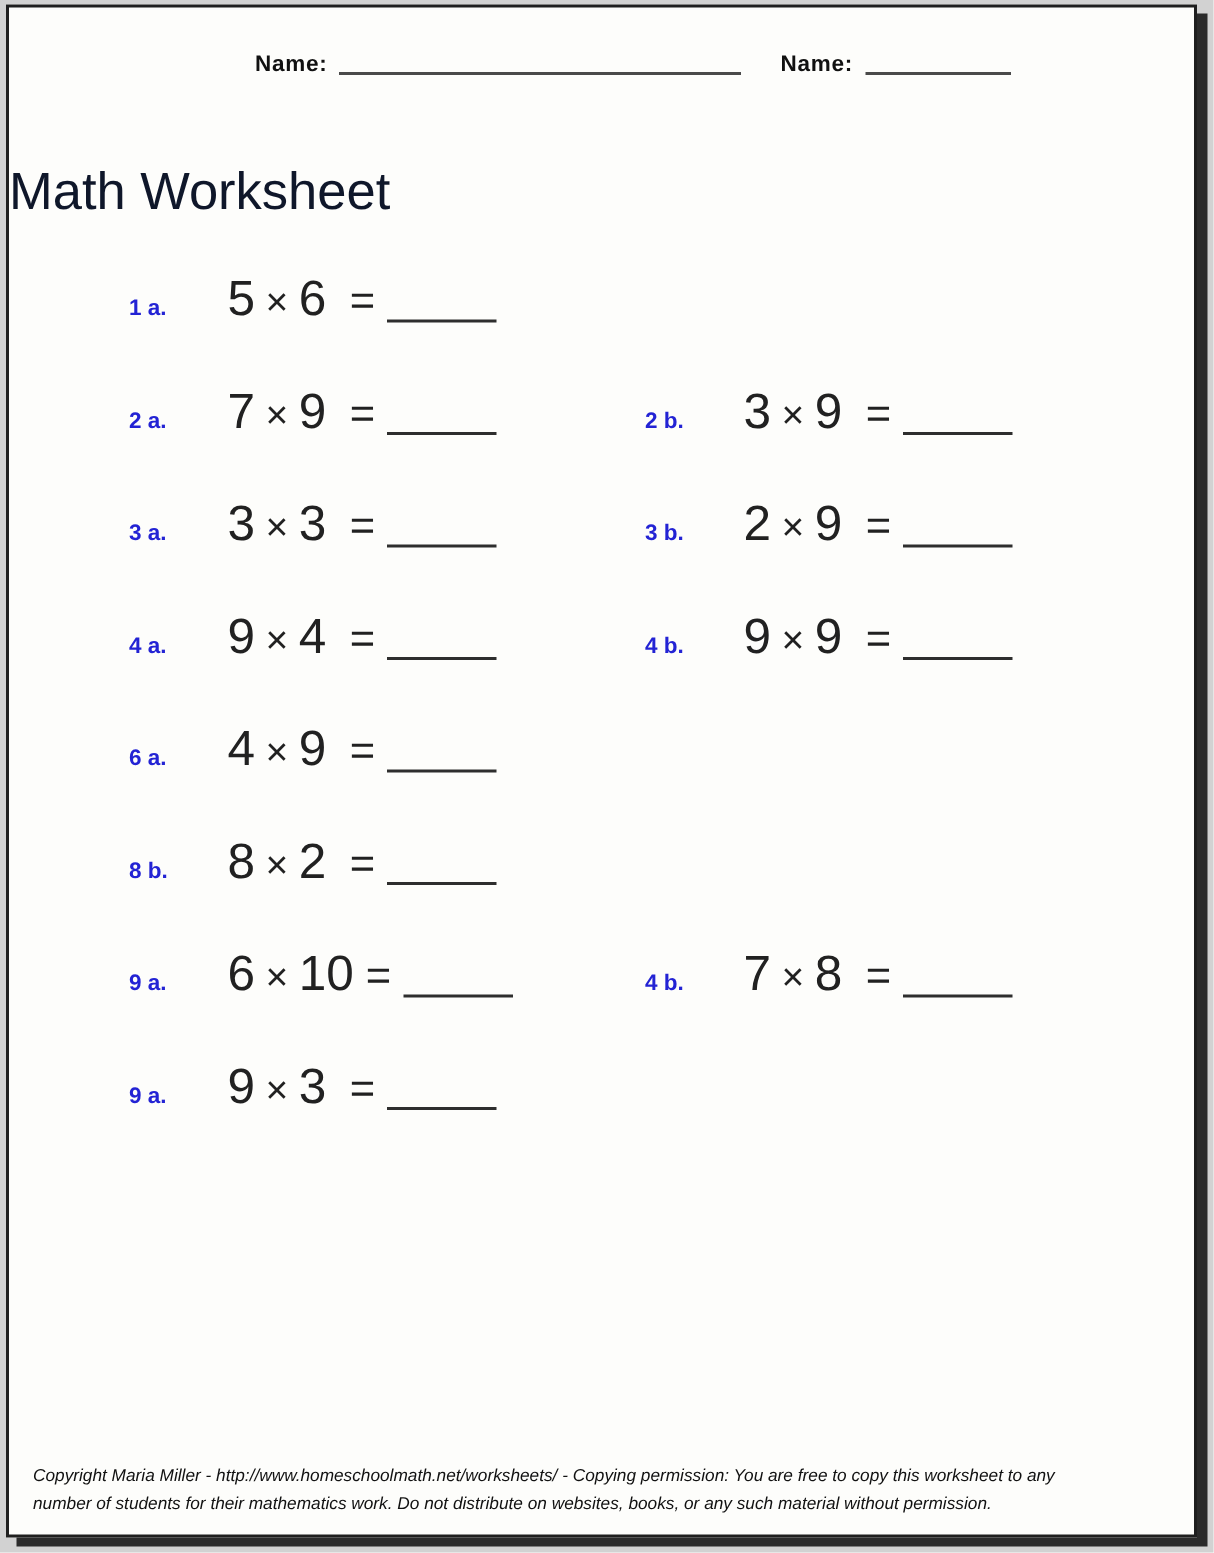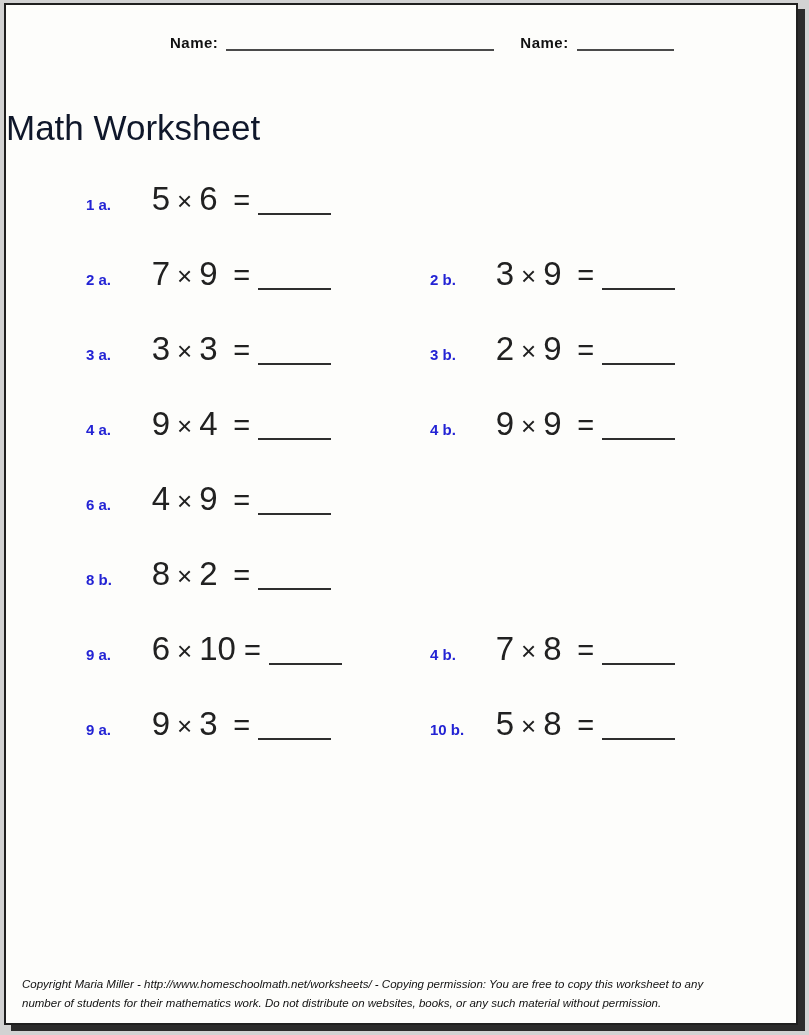--- a/index.html
+++ b/index.html
@@ -134,23 +134,20 @@
       </div>
       <div class="prob">
         <span class="plabel">4 b.</span><span class="num f1">7</span><span class="times">×</span><span class="num f2">8</span><span class="equals">=</span><span class="blank"></span>
       </div>
     </div>
 
     <div class="prow">
       <div class="prob col-a">
         <span class="plabel">9 a.</span><span class="num f1">9</span><span class="times">×</span><span class="num f2">3</span><span class="equals">=</span><span class="blank"></span>
       </div>
-      <div class="prob">
-        <span class="plabel">10 b.</span><span class="num f1">5</span><span class="times">×</span><span class="num f2">8</span><span class="equals">=</span><span class="blank"></span>
-      </div>
     </div>
 
   </div>
 
   <div class="footer">
     <div>Copyright Maria Miller - http://www.homeschoolmath.net/worksheets/ - Copying permission: You are free to copy this worksheet to any</div>
     <div>number of students for their mathematics work. Do not distribute on websites, books, or any such material without permission.</div>
   </div>
 
 </div>

